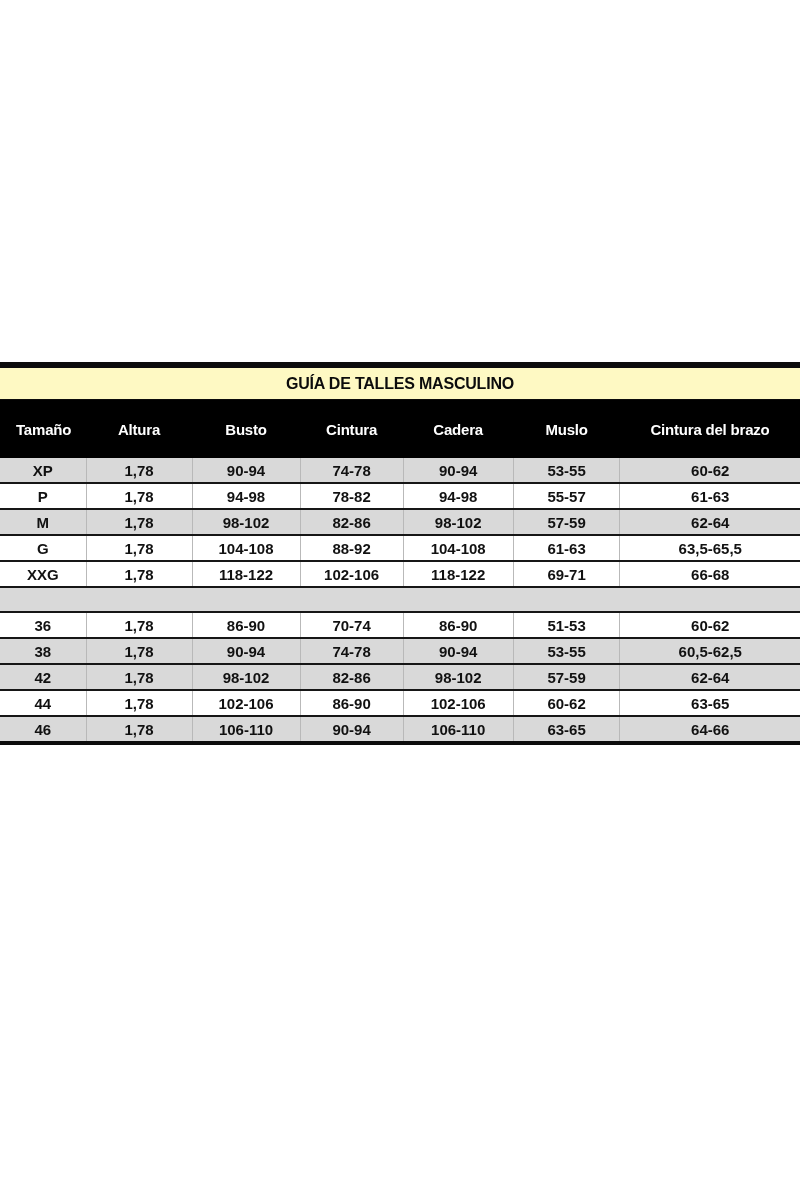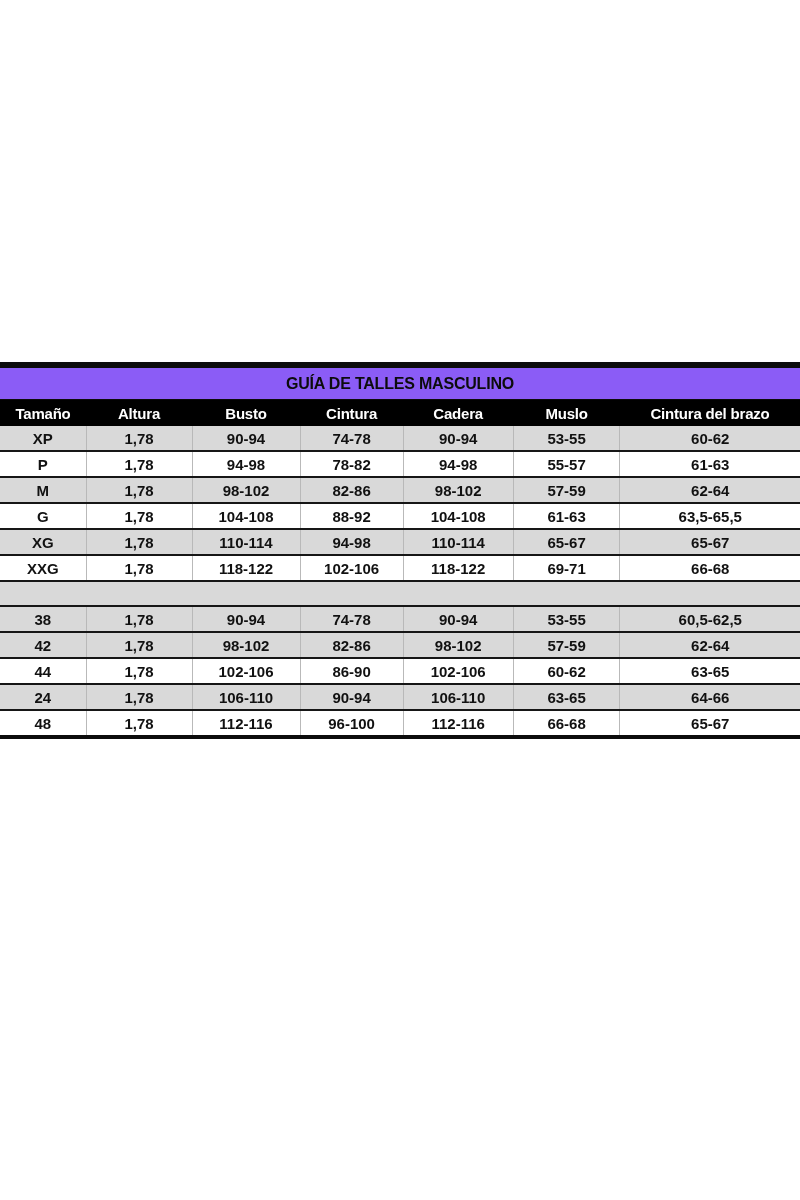--- a/index.html
+++ b/index.html
@@ -26,32 +26,32 @@
     font-weight: bold;
     color: #111111;
     border-top: 6px solid var(--border, #0c0c0c);
     border-bottom: 4px solid var(--border, #0c0c0c);
   }
   tr.title-row td {
     height: 29px;
     text-align: center;
     font-size: 16px;
     letter-spacing: -0.2px;
-    background: #8b5cf6;
+    background: #fef9c3;
     color: #0c0c0c;
     border-bottom: 1px solid var(--border, #0c0c0c);
   }
   tr.header-row th {
     background: var(--header-bg, #000000);
     color: var(--header-text, #ffffff);
     height: 26px;
     font-size: 15px;
     text-align: center;
     letter-spacing: -0.2px;
-    padding: 0;
+    padding: 16px;
   }
   tbody td {
     height: 24px;
     text-align: center;
     vertical-align: middle;
     font-size: 15px;
     padding: 0;
     background: #ffffff;
     border-bottom: 2px solid #161616;
     border-left: 1px solid var(--divider, #b9b9b9);
@@ -127,40 +127,40 @@
         </tr>
         <tr>
           <td>G</td>
           <td>1,78</td>
           <td>104-108</td>
           <td>88-92</td>
           <td>104-108</td>
           <td>61-63</td>
           <td>63,5-65,5</td>
         </tr>
-        <tr class="shaded">
-          <td>XG</td>
-          <td>1,78</td>
-          <td>110-114</td>
-          <td>94-98</td>
-          <td>110-114</td>
-          <td>65-67</td>
-          <td>65-67</td>
-        </tr>
         <tr>
           <td>XXG</td>
           <td>1,78</td>
           <td>118-122</td>
           <td>102-106</td>
           <td>118-122</td>
           <td>69-71</td>
           <td>66-68</td>
         </tr>
         <tr class="spacer-row">
           <td colspan="7"></td>
+        </tr>
+        <tr>
+          <td>36</td>
+          <td>1,78</td>
+          <td>86-90</td>
+          <td>70-74</td>
+          <td>86-90</td>
+          <td>51-53</td>
+          <td>60-62</td>
         </tr>
         <tr class="shaded">
           <td>38</td>
           <td>1,78</td>
           <td>90-94</td>
           <td>74-78</td>
           <td>90-94</td>
           <td>53-55</td>
           <td>60,5-62,5</td>
         </tr>
@@ -176,32 +176,23 @@
         <tr>
           <td>44</td>
           <td>1,78</td>
           <td>102-106</td>
           <td>86-90</td>
           <td>102-106</td>
           <td>60-62</td>
           <td>63-65</td>
         </tr>
         <tr class="shaded">
-          <td>24</td>
+          <td>46</td>
           <td>1,78</td>
           <td>106-110</td>
           <td>90-94</td>
           <td>106-110</td>
           <td>63-65</td>
           <td>64-66</td>
         </tr>
-        <tr>
-          <td>48</td>
-          <td>1,78</td>
-          <td>112-116</td>
-          <td>96-100</td>
-          <td>112-116</td>
-          <td>66-68</td>
-          <td>65-67</td>
-        </tr>
       </tbody>
   </table>
 </div>
 
 </body></html>

